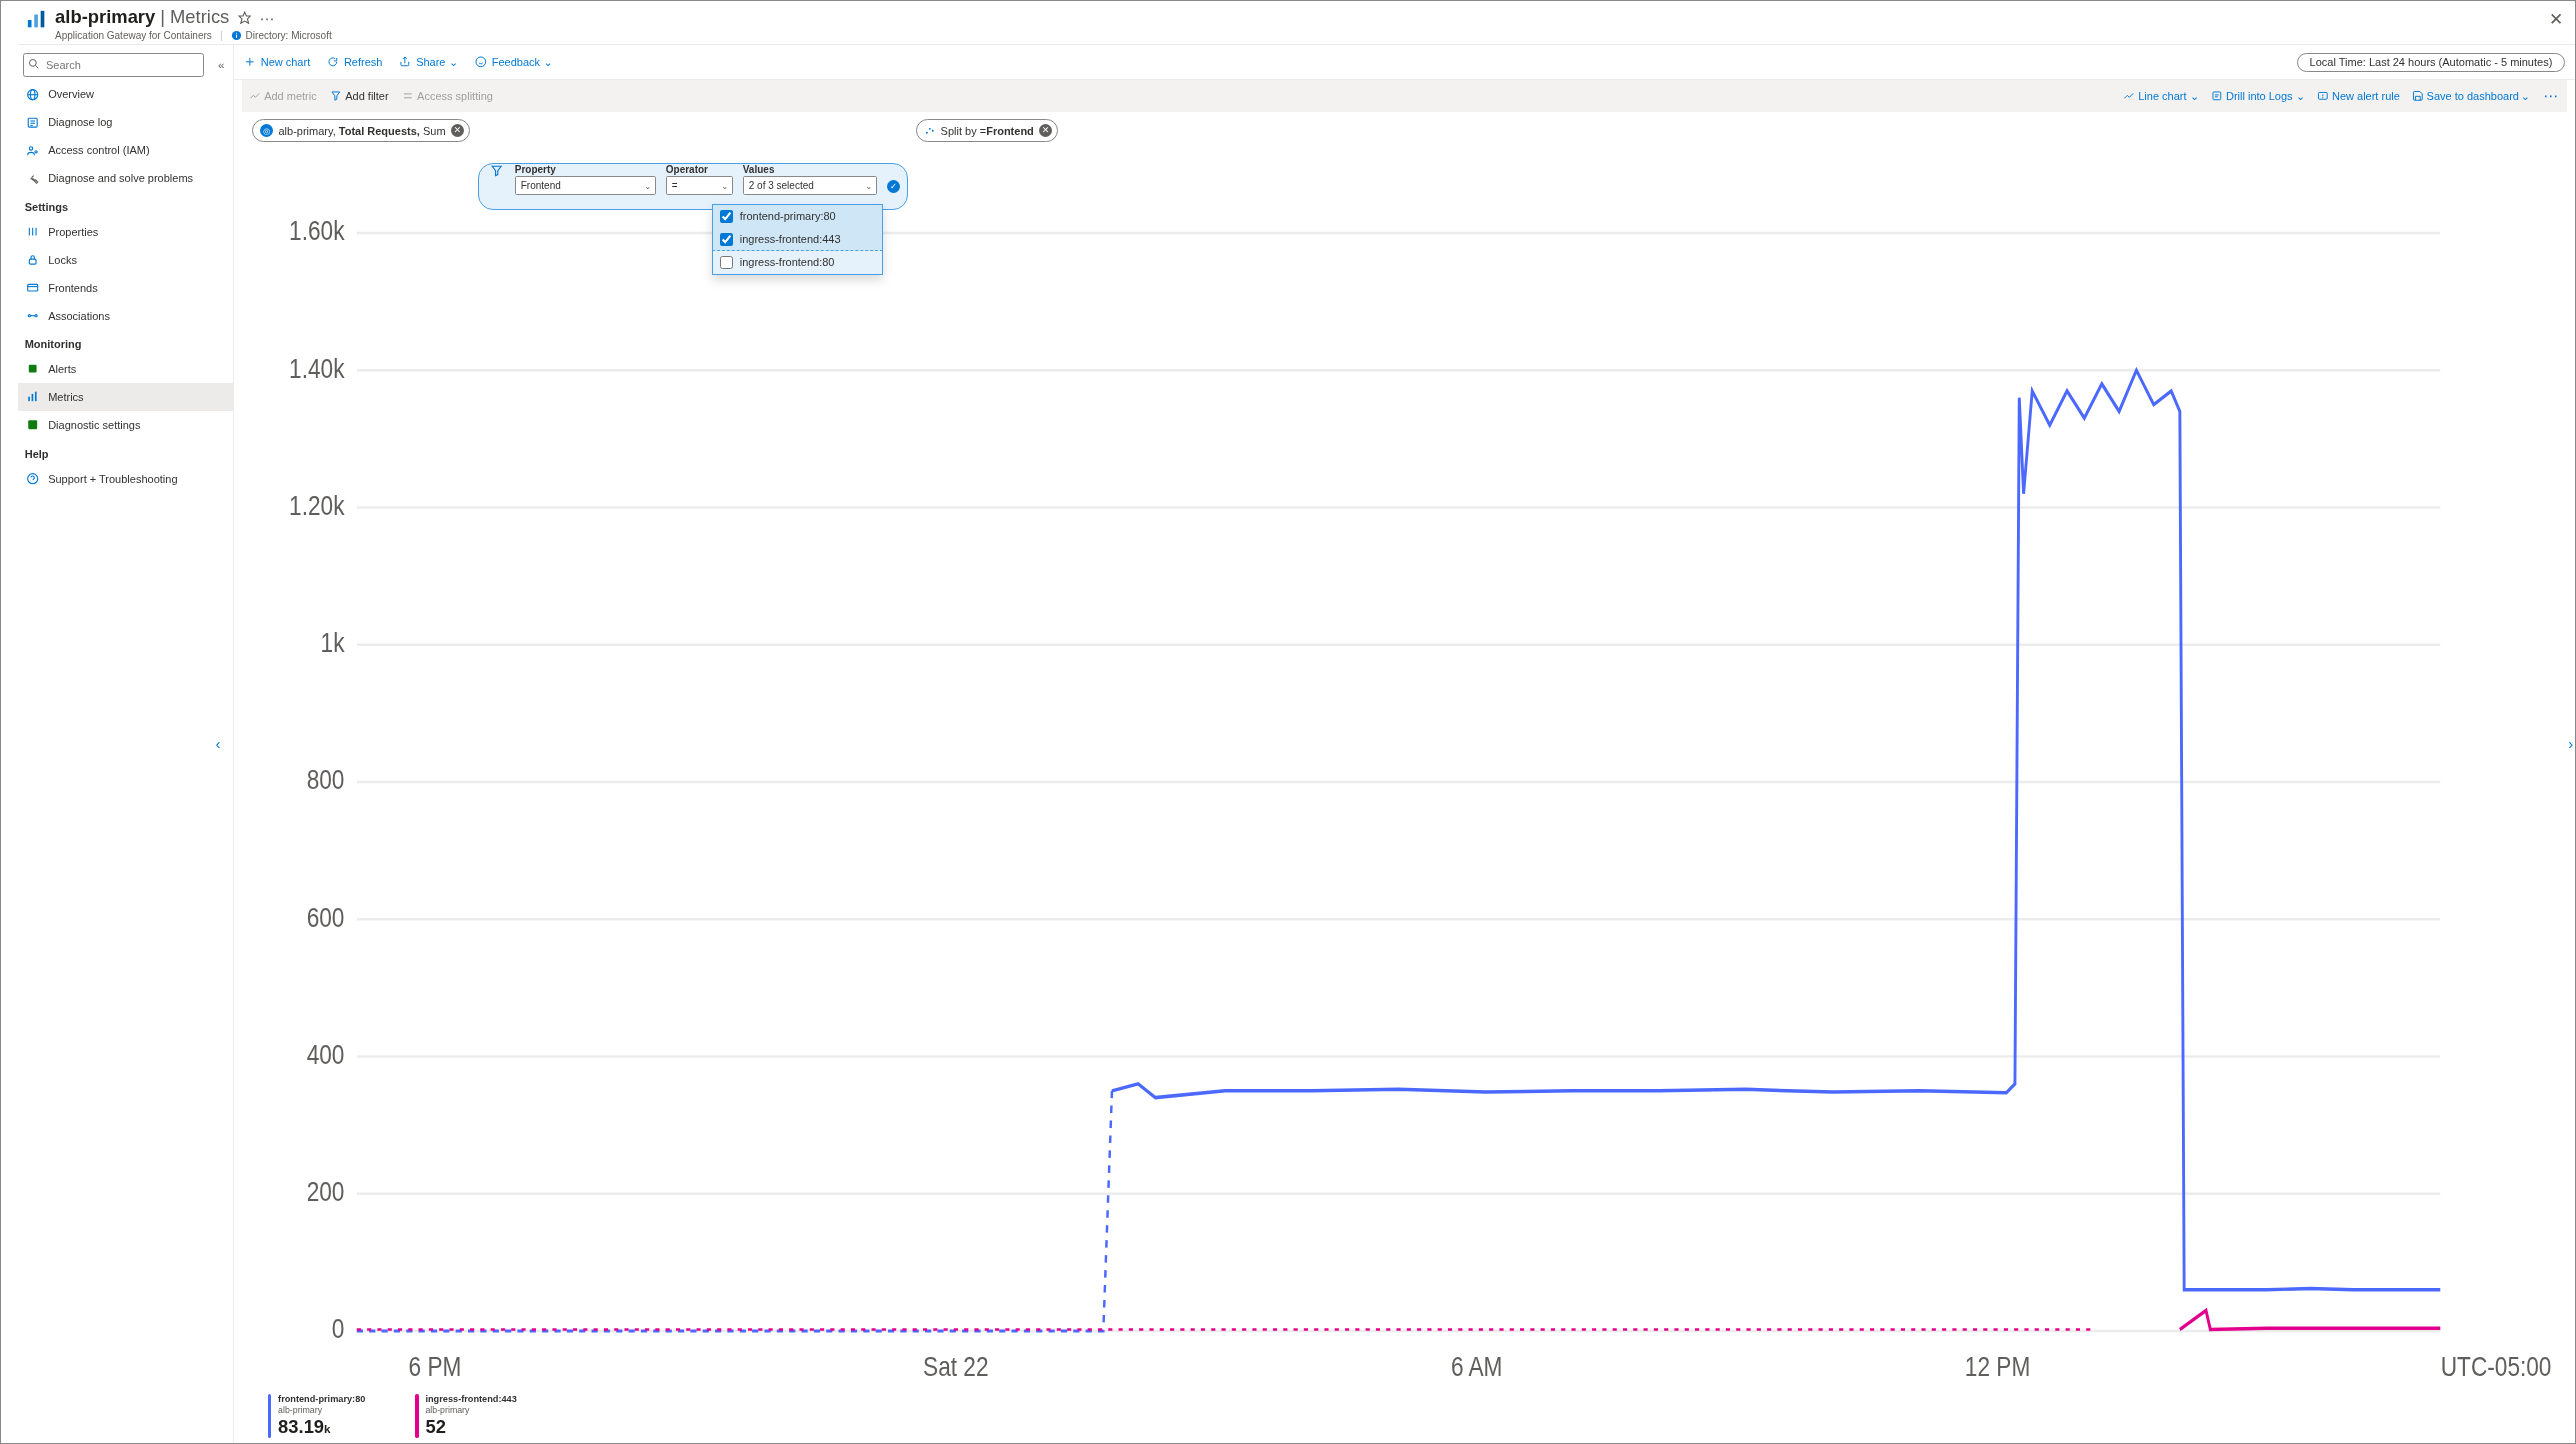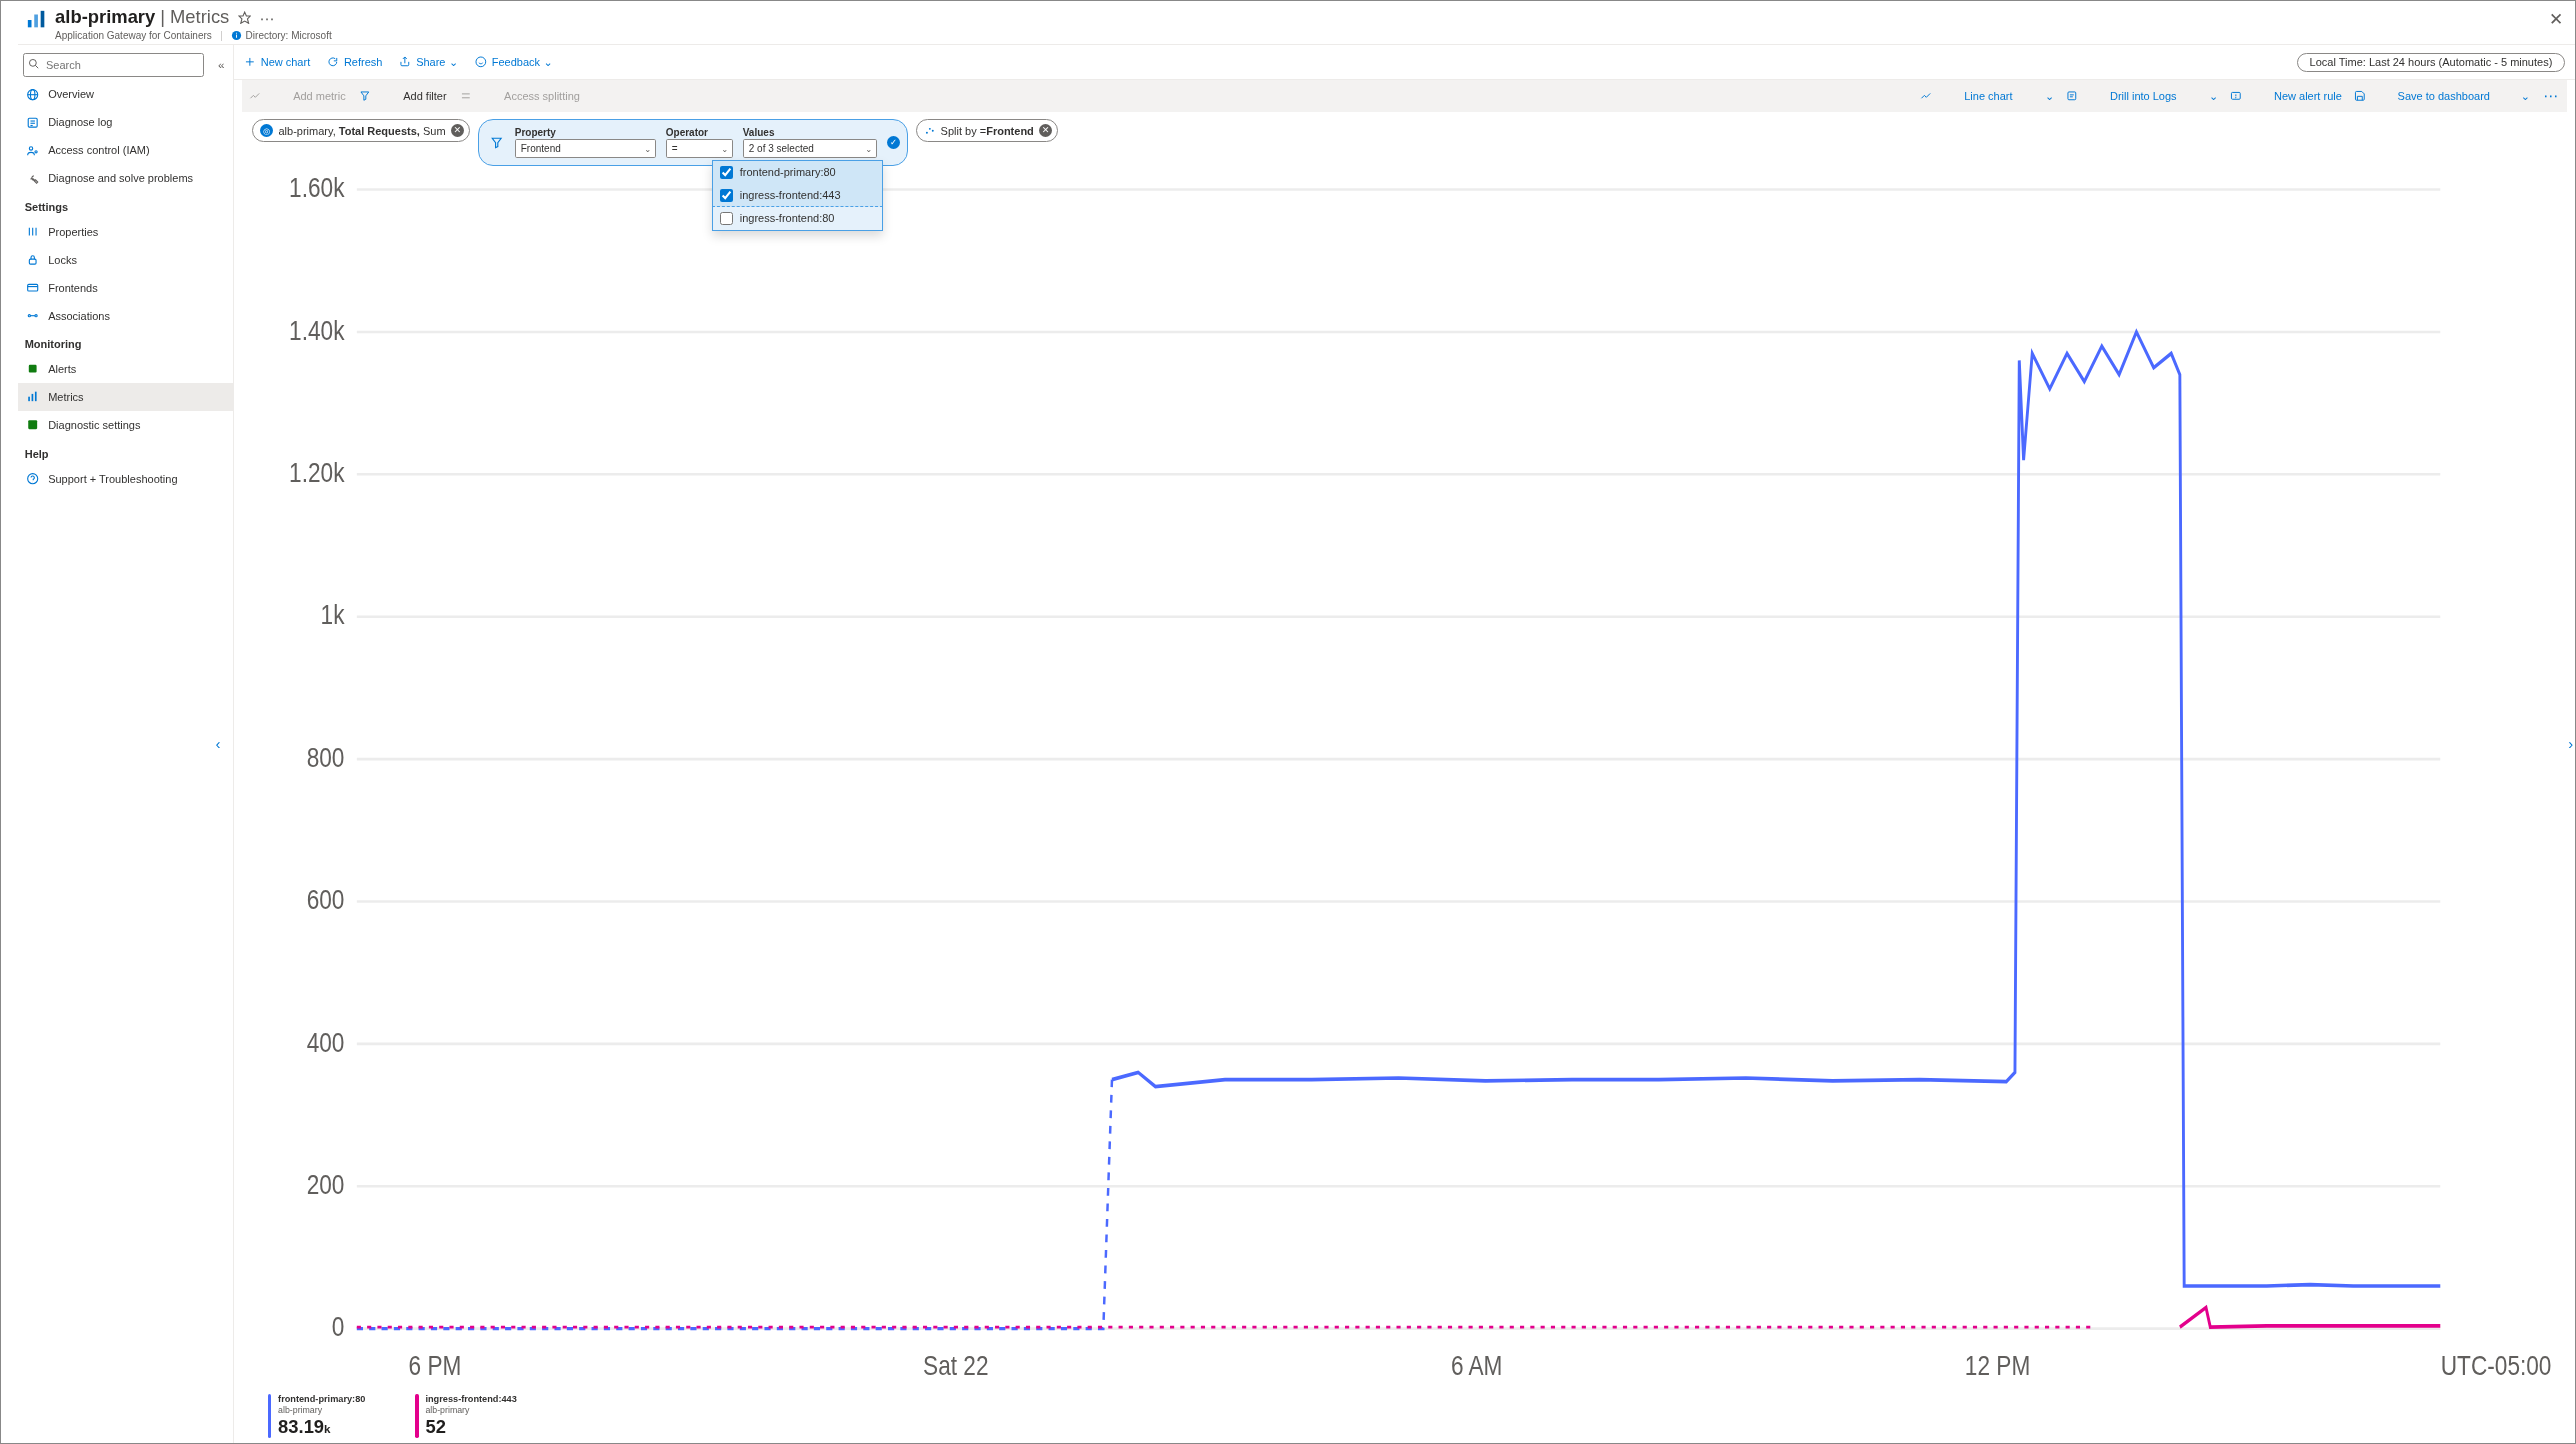--- a/index.html
+++ b/index.html
@@ -68,40 +68,40 @@
   .query-row {
     display: flex; align-items: center; padding: 6.7px 8.4px 6.7px 20px; font-size: 12px;
   }
   .pencil-icon { margin-left: 6.7px; color: #0078d4; cursor: pointer; }
 
   
   .gray-bar {
     display: flex; align-items: center; background: #f3f2f1; height: 32px;
     margin: 0 8.4px; padding: 0 6.7px;
   }
-  .gb-btn { display: inline-flex; margin-right: 13.4px; cursor: pointer; color: #323130; gap: 29px; }
+  .gb-btn { display: inline-flex; margin-right: 13.4px; cursor: pointer; color: #323130; }
   .gb-btn.muted { color: #a19f9d; }
   .gb-btn svg { margin-right: 3.4px; }
   .gb-right { margin-left: auto; display: flex; align-items: center; }
   .gb-right .gb-btn { color: #0078d4; margin-right: 11.7px; }
   .ellipsis { color: #0078d4; font-size: 15px; letter-spacing:1.7px; cursor: pointer; margin-left:1.7px;}
 
   
   .pills-row { display: flex; align-items: flex-start; margin: 6.7px 8.4px 3.4px 18.4px; gap: 8.4px; flex-wrap:wrap;}
   .pill {
     display: inline-flex; align-items: center; border: 0.8px solid #8a8886; border-radius: 13.4px;
     padding: 2.5px 5px 2.5px 6.7px; font-size: 11px; height: 23.5px; cursor: pointer;
   }
   .pill .pill-x { margin-left: 5px; width:13.4px; height:13.4px; border-radius:6.7px; background:#605e5c; color:#fff; display:inline-flex; align-items:center; justify-content:center; font-size:9.2px; line-height:1;}
   .pill-blue-icon { width:13.4px; height:13.4px; border-radius:6.7px; background:#0078d4; color:#fff; display:inline-flex; align-items:center; justify-content:center; margin-right:5px; font-size:8.4px;}
 
   
   .filter-editor {
-    display: flex; align-items: center; border: 0.8px solid #4aa0e6; border-radius: 15px;
-    background: #e5f1fb; height: 47px; padding: 0 6.7px 0 3.4px; position: relative;
+    display: flex; align-items: flex-start; border: 0.8px solid #4aa0e6; border-radius: 15px;
+    background: #e5f1fb; height: 47px; padding: 0 6.7px 0 3.4px; position: relative; margin-top: 44px;
   }
   .filter-funnel { width:27px; display:flex; align-items:center; justify-content:center; color:#0078d4; }
   .fe-col { display: flex; flex-direction: column; justify-content: center; margin: 0 5px; }
   .fe-label { font-size: 10px; font-weight: 600; color: #323130; margin-bottom: 1.7px; }
   .fe-select {
     height: 18.4px; border: 0.8px solid #8a8886; border-radius: 1.7px; background: #fff;
     font-size: 10px; padding: 0 15px 0 5px; position: relative;
     display: inline-flex; align-items: center; cursor: pointer; white-space:nowrap;
   }
   .fe-select .chev { position: absolute; right: 3.4px; font-size:8.4px; color:#605e5c;}

